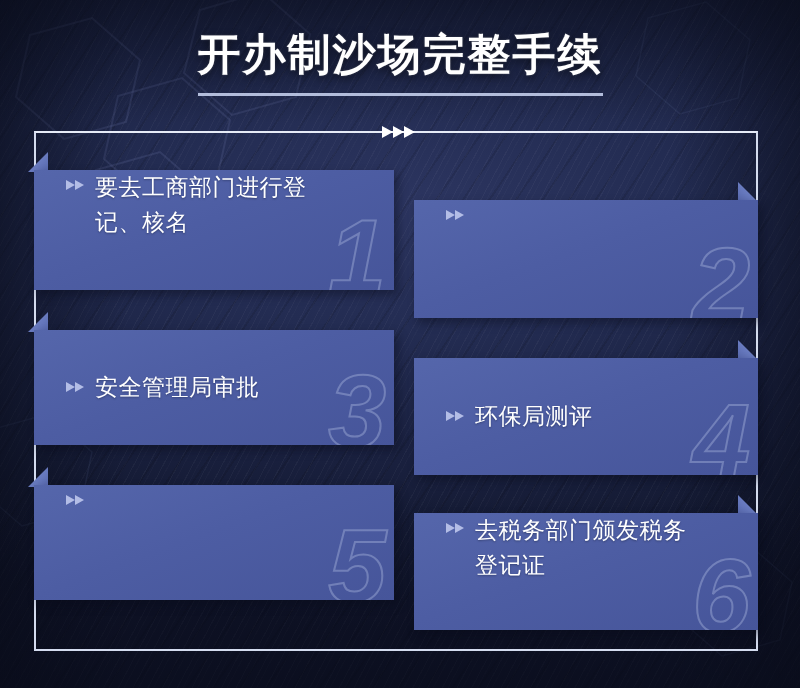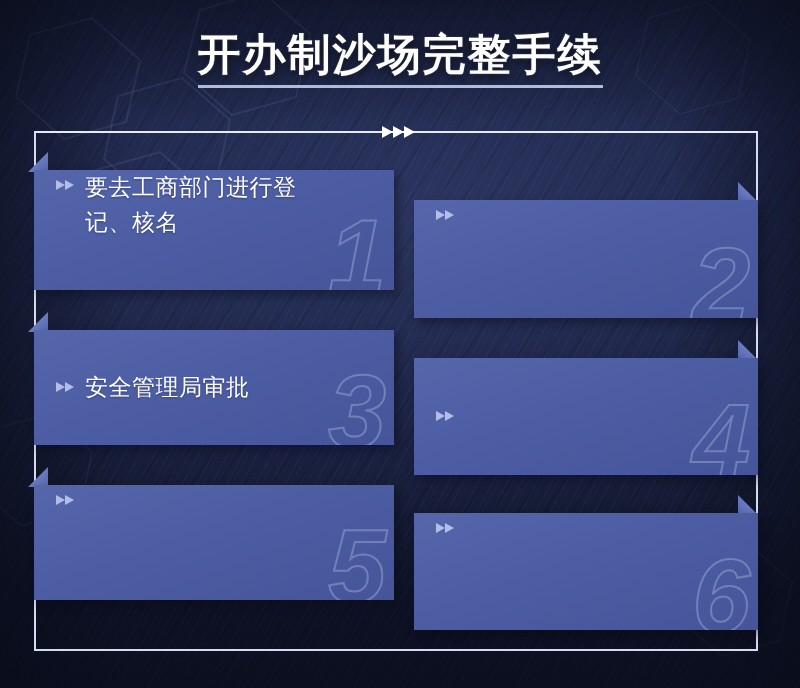--- a/index.html
+++ b/index.html
@@ -43,21 +43,21 @@
 
   
   .title-wrap{
     position:absolute; left:0; top:30px; width:800px; text-align:center;
   }
   .title{
     display:inline-block;
     font-size:43px; line-height:1.15; font-weight:bold; color:#ffffff;
     letter-spacing:2px;
     text-shadow:0 3px 8px rgba(0,0,0,0.55), 0 0 2px rgba(255,255,255,0.25);
-    padding-bottom:6px;
+    padding-bottom:14px;
     border-bottom:3px solid rgba(205,215,245,0.85);
   }
 
   
   .frame{
     position:absolute; left:34px; top:131px; width:724px; height:520px;
     border:2px solid #d4dcef; border-top-color:#e6ebf7;
     z-index:1;
   }
   .frame-arrow{
@@ -75,21 +75,21 @@
   .card .num{
     position:absolute; right:8px; bottom:-18px;
     font-size:104px; font-weight:bold; font-style:italic;
     color:transparent;
     -webkit-text-stroke:2px rgba(198,208,240,0.33);
     line-height:1; user-select:none; pointer-events:none;
   }
   .card .body{
     position:relative; z-index:2;
     display:flex; align-items:flex-start;
-    padding:0 20px 0 22px; height:100%;
+    padding:0 20px 0 32px; height:100%;
   }
   .card.v-center .body{ align-items:center; }
   .bullet{
     flex:0 0 auto; margin-top:9px; margin-right:9px;
     color:#b3bde6; font-size:13px; letter-spacing:-2px; line-height:1;
   }
   .card.v-center .bullet{ margin-top:0; }
   .ctext{
     color:#ffffff; font-size:23px; line-height:1.52; letter-spacing:0.5px;
     text-shadow:0 1px 2px rgba(10,14,30,0.35);
@@ -190,20 +190,21 @@
   <div class="fold right" style="left:738px; top:340px;"></div>
   <div class="card v-center single" style="left:414px; top:358px; width:344px; height:117px;">
     <div class="num">4</div>
     <div class="body">
       <span class="bullet">
         <svg width="20" height="10" viewBox="0 0 20 10">
             <polygon points="0,0 9,5 0,10" fill="#b3bde6"></polygon>
             <polygon points="9,0 18,5 9,10" fill="#b3bde6"></polygon>
           </svg>
       </span>
+      <span class="ctext">环保局测评</span>
     </div>
   </div>
 
   <div class="fold" style="left:28px; top:467px;"></div>
   <div class="card" style="left:34px; top:485px; width:360px; height:115px;">
     <div class="num">5</div>
     <div class="body">
       <span class="bullet">
         <svg width="20" height="10" viewBox="0 0 20 10">
             <polygon points="0,0 9,5 0,10" fill="#b3bde6"></polygon>
@@ -216,16 +217,17 @@
   <div class="fold right" style="left:738px; top:495px;"></div>
   <div class="card" style="left:414px; top:513px; width:344px; height:117px;">
     <div class="num">6</div>
     <div class="body">
       <span class="bullet">
         <svg width="20" height="10" viewBox="0 0 20 10">
             <polygon points="0,0 9,5 0,10" fill="#b3bde6"></polygon>
             <polygon points="9,0 18,5 9,10" fill="#b3bde6"></polygon>
           </svg>
       </span>
+      <span class="ctext">去税务部门颁发税务<br>登记证</span>
     </div>
   </div>
 
 </div>
 
 </body></html>

